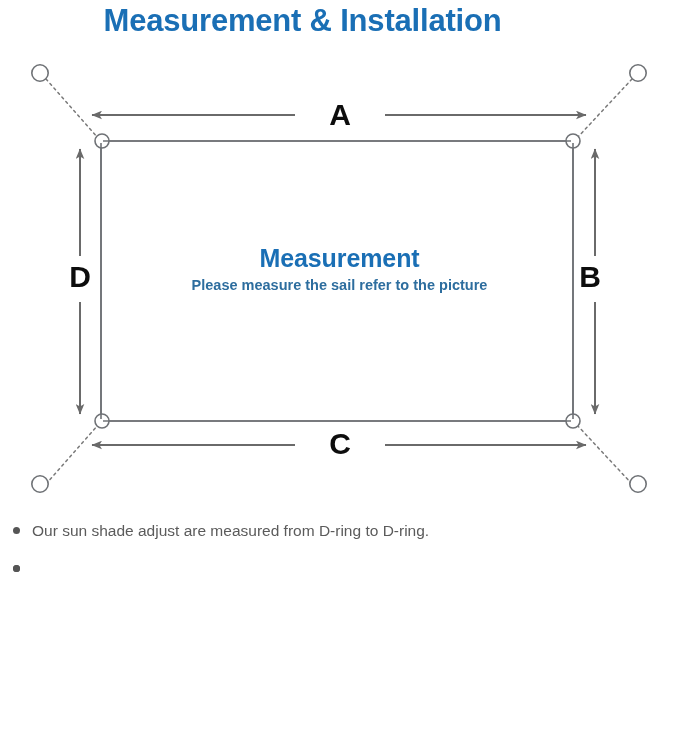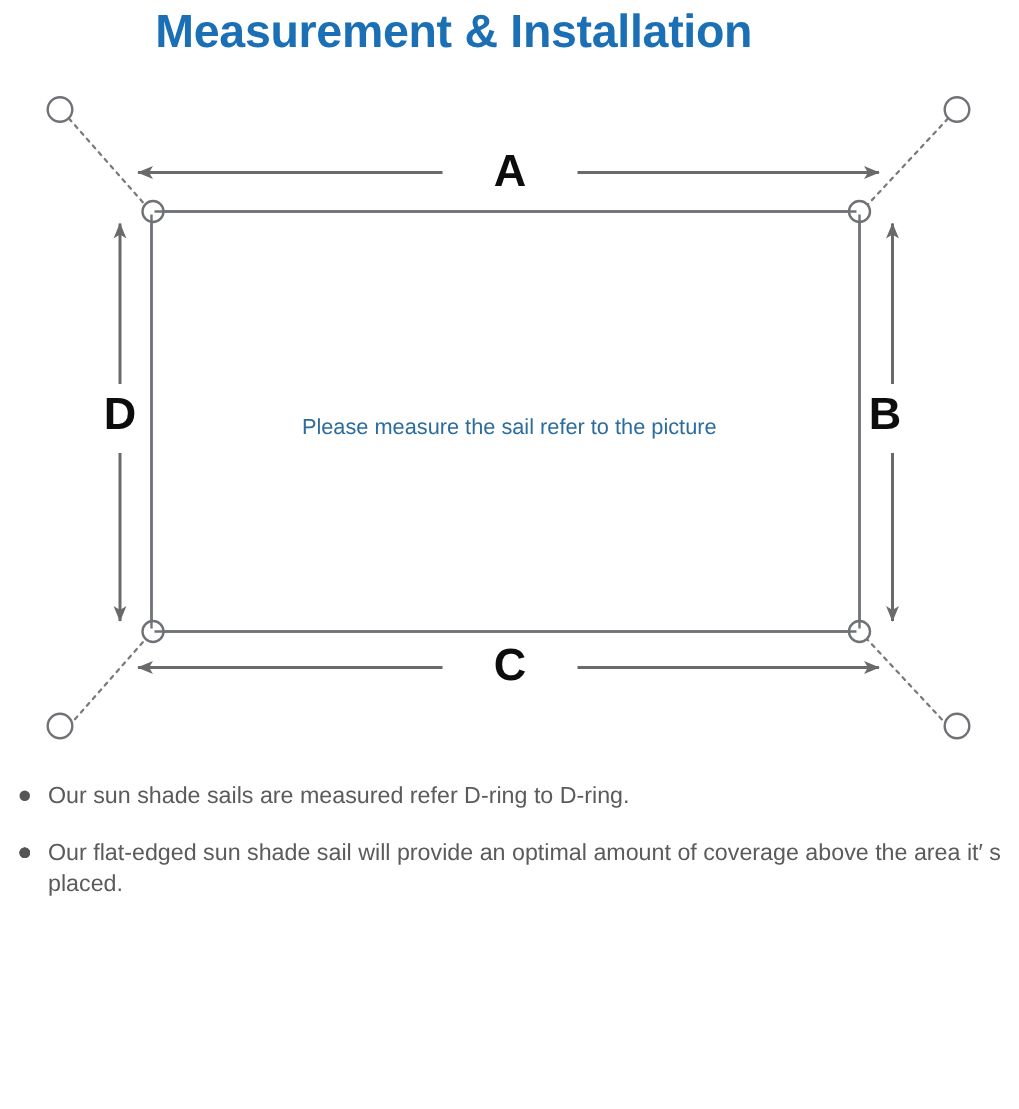--- a/index.html
+++ b/index.html
@@ -51,20 +51,21 @@
     top: 200px;
     font-size: 25px;
     font-weight: bold;
     color: #1a6fb5;
     letter-spacing: -0.1px;
   }
   #measurement-sub {
     top: 233px;
     font-size: 14.5px;
     color: #2d6d9e;
+    font-weight: bold;
   }
 
   .dim-letter {
     position: absolute;
     font-size: 30px;
     font-weight: bold;
     color: #0d0d0d;
     font-family: "Liberation Sans", sans-serif;
     text-align: center;
     line-height: 30px;
@@ -162,36 +163,33 @@
       <line x1="80" y1="212" x2="80" y2="105" marker-end="url(#arrowEnd)"></line>
       <line x1="80" y1="258" x2="80" y2="370" marker-end="url(#arrowEnd)"></line>
     </g>
 
     <g stroke="#6a6a6a" stroke-width="2">
       <line x1="595" y1="212" x2="595" y2="105" marker-end="url(#arrowEnd)"></line>
       <line x1="595" y1="258" x2="595" y2="370" marker-end="url(#arrowEnd)"></line>
     </g>
   </svg>
 
+  <div class="center-label" id="measurement-heading">Measurement</div>
   <div class="center-label" id="measurement-sub">Please measure the sail refer to the picture</div>
 
   <div class="dim-letter" id="dim-a">A</div>
   <div class="dim-letter" id="dim-b">B</div>
   <div class="dim-letter" id="dim-c">C</div>
   <div class="dim-letter" id="dim-d">D</div>
 </div>
 
 <div id="notes">
   <div class="note-item">
     <span class="note-bullet"></span>
-    <span>Our sun shade sails are measured refer D-ring to D-ring.</span>
+    <span>Our sun shade adjust are measured from D-ring to D-ring.</span>
   </div>
   <div class="note-item">
     <span class="note-bullet"></span>
   </div>
   <div class="note-item">
     <span class="note-bullet"></span>
   </div>
-  <div class="note-item">
-    <span class="note-bullet"></span>
-    <span>Our flat-edged sun shade sail will provide an optimal amount of coverage above the area it′ s placed.</span>
-  </div>
 </div>
 
 </body></html>

